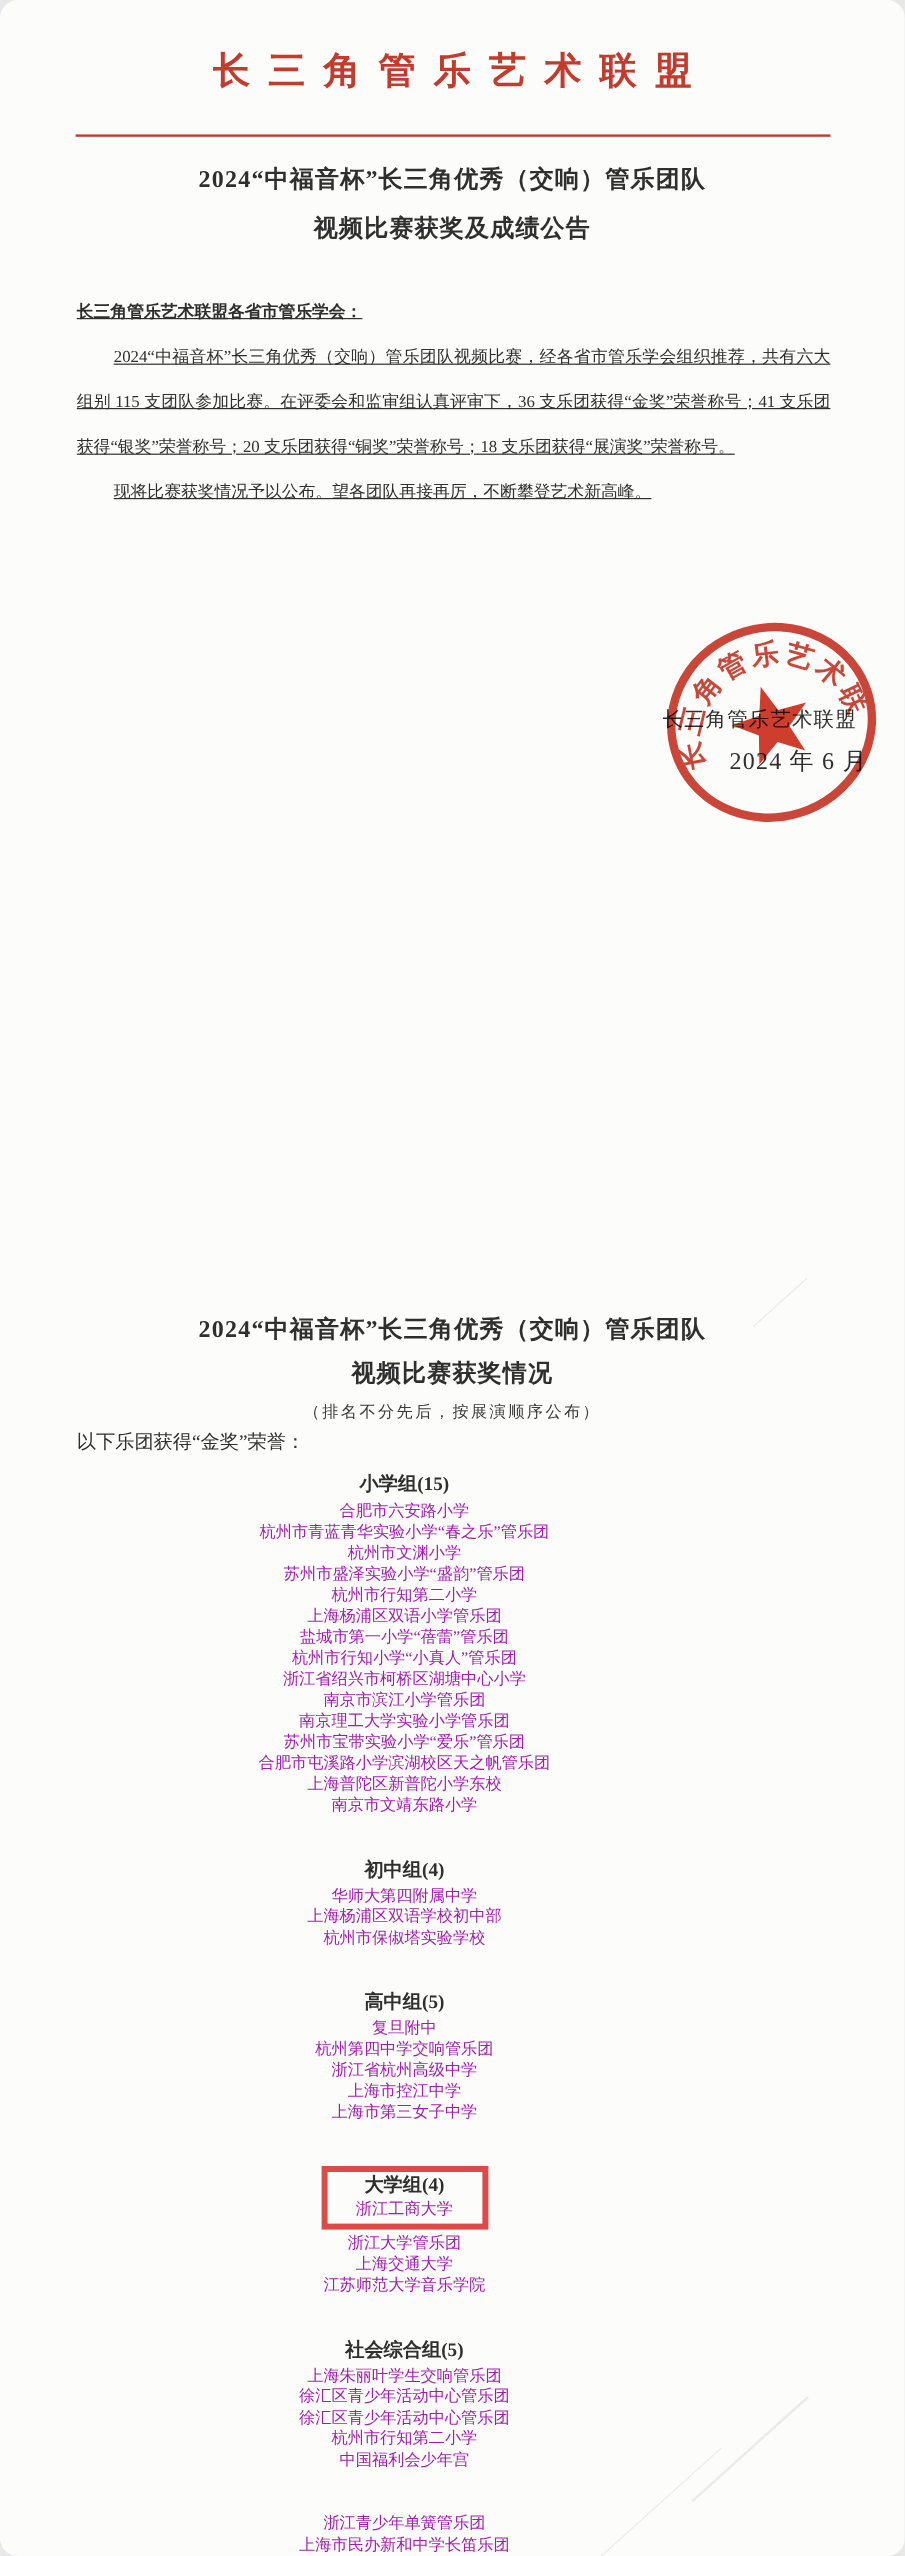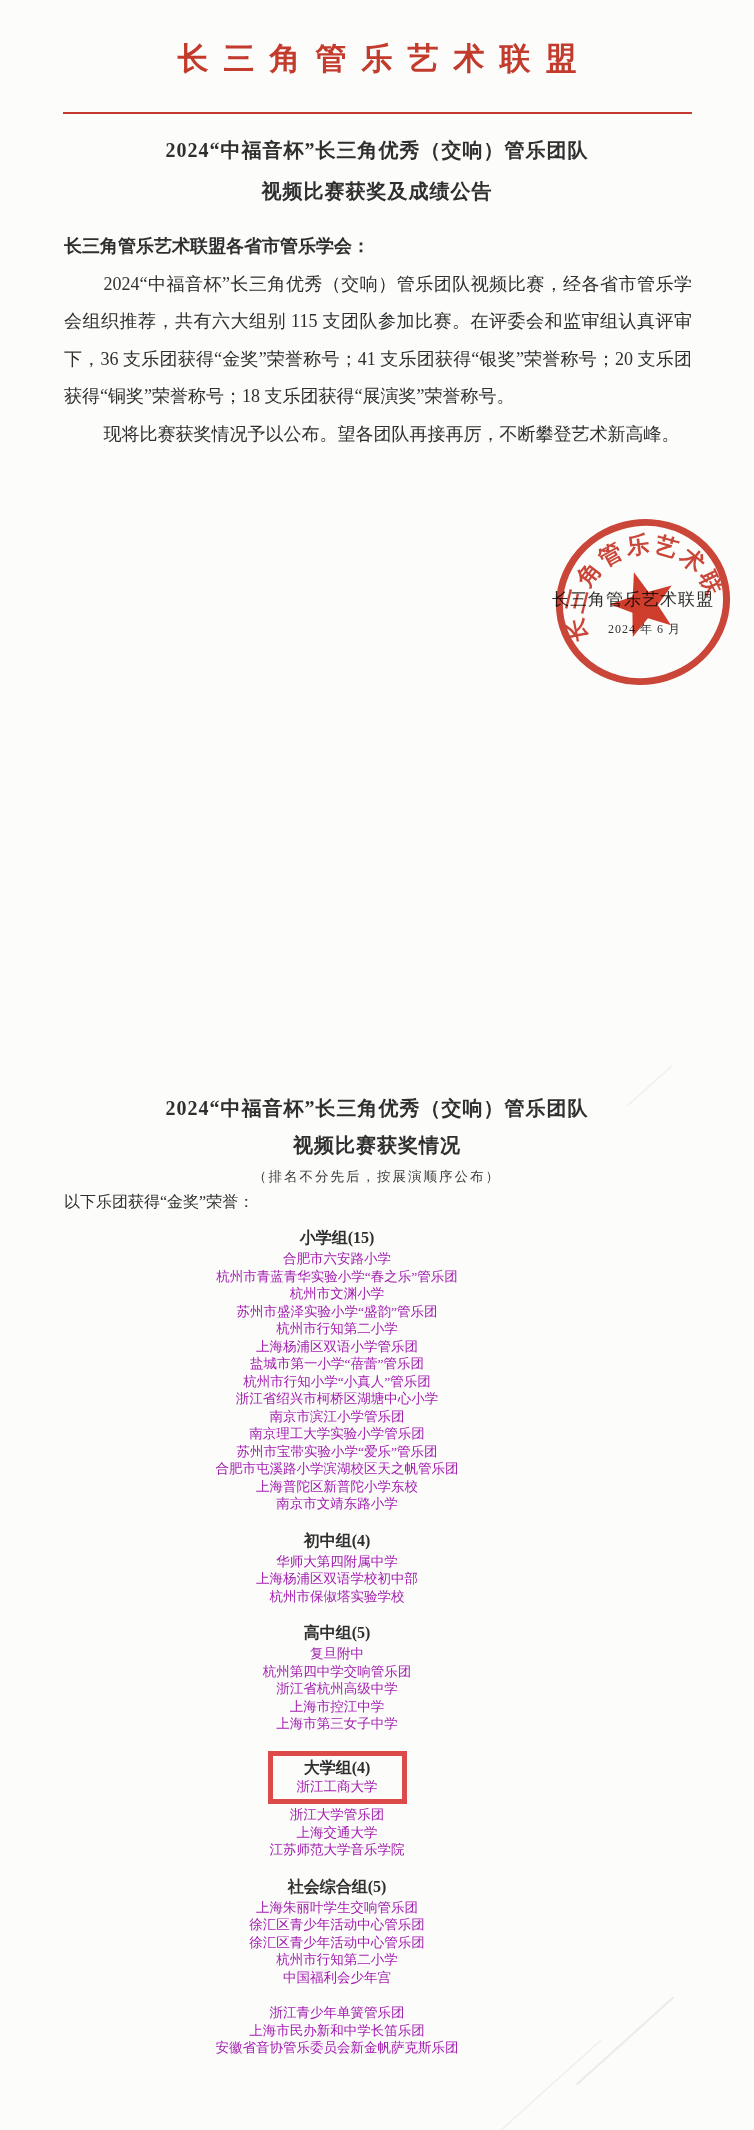--- a/index.html
+++ b/index.html
@@ -11,53 +11,55 @@
   }
   html,body{margin:0;padding:0;background:#e8e8e8;}
   .page{
     position:relative;
     width:754px;height:2130px;
     margin:0 auto;
     background:var(--bg);
     overflow:hidden;
     font-family:"Liberation Serif","DejaVu Serif",serif;
     color:var(--text-color);
+    border-radius:15px;
   }
   
   .org-title{
     position:absolute;top:38px;left:0;width:754px;
     text-align:center;
     font-size:31px;font-weight:bold;
     letter-spacing:15px;text-indent:15px;
     color:var(--title-red);
   }
   .red-rule{
     position:absolute;top:112px;left:63px;
     width:629px;height:2px;
     background:var(--title-red);
   }
   .doc-title{
     position:absolute;top:130px;left:0;width:754px;
     text-align:center;font-weight:bold;
     font-size:20px;line-height:41px;letter-spacing:1px;
   }
   .announce-body{
-    position:absolute;top:228px;left:64px;width:628px;
-    font-size:18px;line-height:37.5px;
+    position:absolute;top:242px;left:64px;width:628px;
+    font-size:14px;line-height:37.5px;
     text-align:justify;
+    text-decoration:underline;
   }
   .salutation{font-weight:bold;}
   .announce-body p{margin:0;text-indent:2.2em;}
   .signature-org{
     position:absolute;top:588px;left:552px;
     font-size:17px;letter-spacing:1px;white-space:nowrap;
   }
   .signature-date{
     position:absolute;top:621px;left:608px;
-    font-size:12px;letter-spacing:1px;white-space:nowrap;
+    font-size:20px;letter-spacing:1px;white-space:nowrap;
   }
   .seal{
     position:absolute;top:514px;left:550px;
     mix-blend-mode:multiply;opacity:.93;
   }
   
   .results-title{
     position:absolute;top:1090px;left:0;width:754px;
     text-align:center;font-weight:bold;
     font-size:20px;line-height:37px;letter-spacing:1px;
@@ -67,21 +69,21 @@
     line-height:26px;letter-spacing:2px;color:#3a3a3a;
   }
   .results-intro{
     position:absolute;top:1192px;left:64px;
     font-size:16px;
   }
   .groups{
     position:absolute;top:1228px;left:0;width:674px;
     text-align:center;
   }
-  .group{margin-top:18px;}
+  .group{margin-top:36px;}
   .group:first-child{margin-top:0;}
   .group-name{
     margin:0 0 2px 0;
     font-size:16px;font-weight:bold;line-height:20px;
   }
   .team{
     font-size:13.5px;line-height:17.5px;color:#a21caf;
   }
   .highlight-box{
     display:inline-block;

